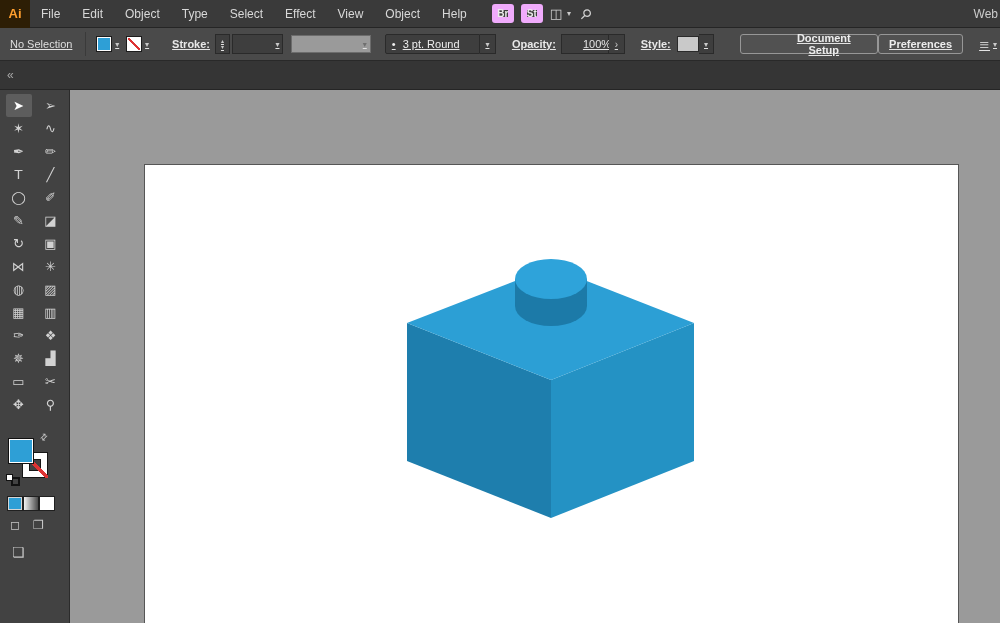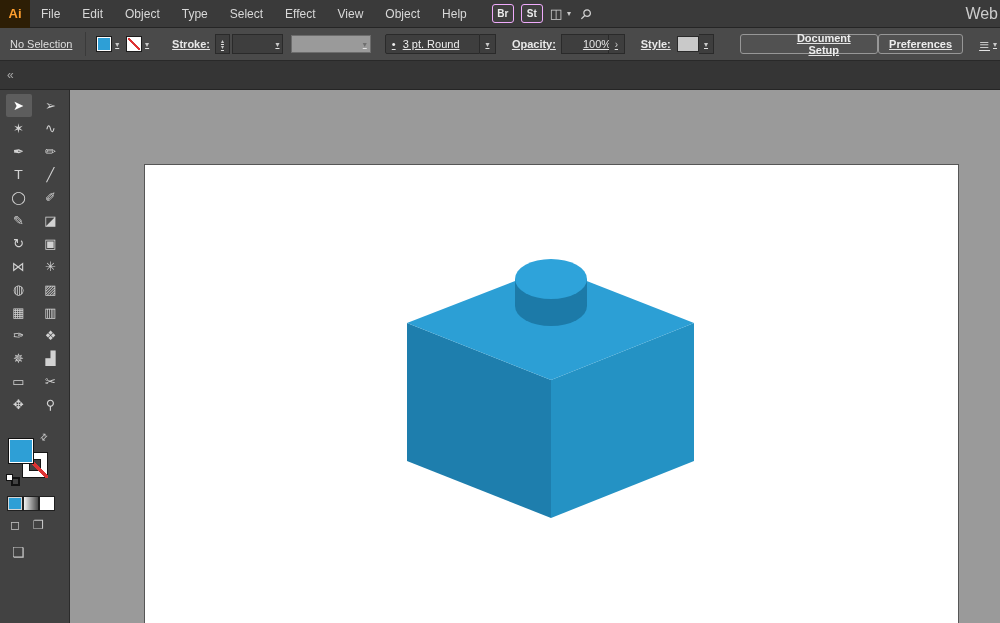--- a/index.html
+++ b/index.html
@@ -6,27 +6,27 @@
   .app{position:relative;width:1000px;height:623px;overflow:hidden;background:#424242;
        font-family:"Liberation Sans",sans-serif;-webkit-font-smoothing:antialiased;box-sizing:border-box;}
   .app *{box-sizing:border-box;}
 
   
   .menubar{height:28px;background:#3a3a3a;border-bottom:1px solid #252525;display:flex;align-items:center;}
   .logo{width:30px;height:28px;background:#2d1e05;color:#ff9f2e;font-weight:bold;font-size:13px;
         display:flex;align-items:center;justify-content:center;}
   .menu-item{padding:0 11px;font-size:12px;color:#d8d8d8;line-height:28px;cursor:default;}
   .mb-icons{display:flex;align-items:center;gap:7px;margin-left:14px;}
-  .badge{width:22px;height:19px;border:1px solid #f0abfc;border-radius:3px;background:#3f3f3f;color:#ececec;
+  .badge{width:22px;height:19px;border:6px solid #f0abfc;border-radius:3px;background:#3f3f3f;color:#ececec;
          font-size:10px;font-weight:bold;display:flex;align-items:center;justify-content:center;}
   .mb-group{display:flex;align-items:center;gap:2px;color:#cfcfcf;}
   .mb-arr-ic{font-size:13px;color:#cfcfcf;font-family:"DejaVu Sans",sans-serif;}
   .mb-search{font-size:14px;color:#cfcfcf;transform:rotate(45deg);font-family:"DejaVu Sans",sans-serif;}
   .spacer{flex:1;}
-  .workspace{color:#cccccc;font-size:16px;margin-right:2px;}
+  .workspace{color:#cccccc;font-size:12px;margin-right:2px;}
 
   
   .controlbar{height:33px;background:#4a4a4a;border-bottom:1px solid #292929;display:flex;align-items:center;
               font-size:11px;color:#e3e3e3;padding-left:10px;text-decoration:underline;}
   .status{width:74px;font-size:11px;color:#dedede;}
   .vdiv{width:1px;height:24px;background:#3a3a3a;margin:0 6px 0 2px;}
   .swatch{width:16px;height:16px;border:1px solid #1d1d1d;box-shadow:inset 0 0 0 1px #ffffff;margin-left:4px;}
   .fill-swatch{background:#2E9FD6;}
   .none-swatch{background:#ffffff;}
   .slash{background-image:linear-gradient(45deg,transparent 43%,#dd3333 43%,#dd3333 57%,transparent 57%);}

